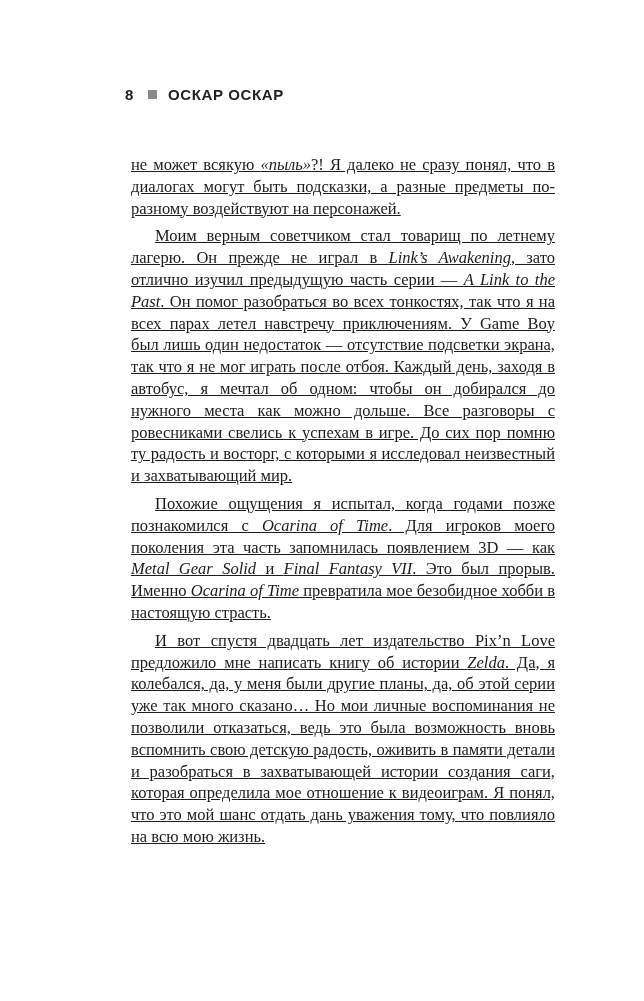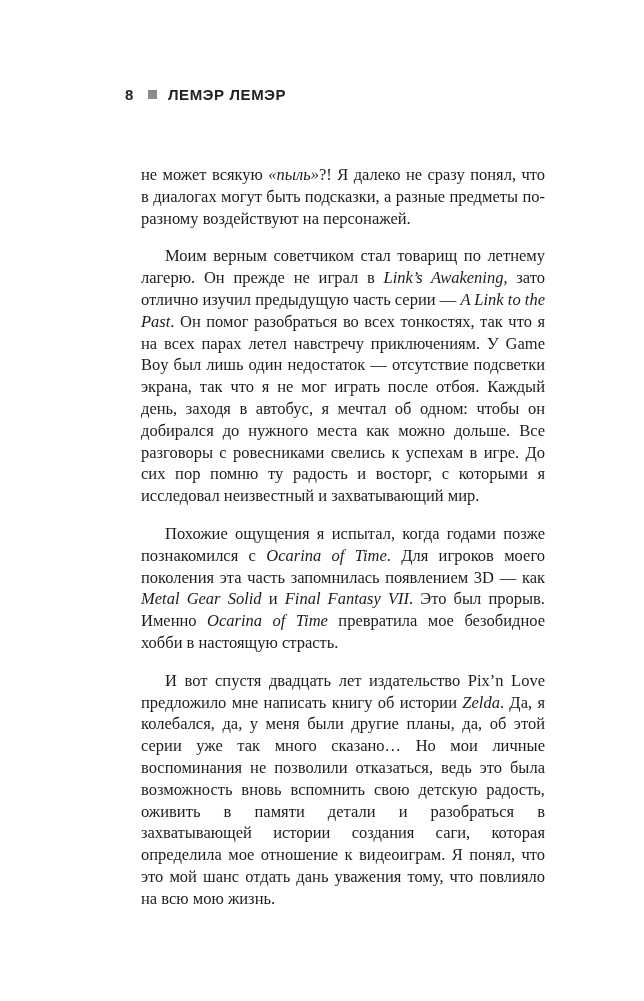--- a/index.html
+++ b/index.html
@@ -49,33 +49,33 @@
     width: 436px;
     font-family: "Liberation Serif", serif;
     font-size: 16.5px;
     line-height: 21.8px;
     text-align: justify;
     hyphens: auto;
     -webkit-hyphens: auto;
     color: #1c1c1c;
   }
 
-  .text-block p { margin: 16px; }
+  .text-block p { margin: 6px; text-decoration: underline; }
   .text-block p.indent { text-indent: 24px; }
   .text-block em { font-style: italic; }
 </style>
 </head>
 <body>
 
 <div class="page">
 
   <header class="running-head">
     <span class="page-num">8</span>
     <span class="square-marker" style="background: rgb(138, 138, 138);"></span>
-    <span class="head-title">ЛЕМЭР ЛЕМЭР</span>
+    <span class="head-title">ОСКАР ОСКАР</span>
   </header>
 
   <main class="text-block" id="paragraphs">
       <p class=""><span>не может всякую </span><em>«пыль»</em><span>?! Я далеко не сразу понял, что в диалогах могут быть подсказки, а разные предметы по-разному воздействуют на персонажей.</span></p>
       <p class="indent"><span>Моим верным советчиком стал товарищ по летнему лагерю. Он прежде не играл в </span><em>Link’s Awakening</em><span>, зато отлично изучил предыдущую часть серии — </span><em>A Link to the Past</em><span>. Он помог разобраться во всех тонкостях, так что я на всех парах летел навстречу приключениям. У Game Boy был лишь один недостаток — отсутствие подсветки экрана, так что я не мог играть после отбоя. Каждый день, заходя в автобус, я мечтал об одном: чтобы он добирался до нужного места как можно дольше. Все разговоры с ровесниками свелись к успехам в игре. До сих пор помню ту радость и восторг, с которыми я исследовал неизвестный и захватывающий мир.</span></p>
       <p class="indent"><span>Похожие ощущения я испытал, когда годами позже познакомился с </span><em>Ocarina of Time</em><span>. Для игроков моего поколения эта часть запомнилась появлением 3D — как </span><em>Metal Gear Solid</em><span> и </span><em>Final Fantasy VII</em><span>. Это был прорыв. Именно </span><em>Ocarina of Time</em><span> превратила мое безобидное хобби в настоящую страсть.</span></p>
       <p class="indent"><span>И вот спустя двадцать лет издательство Pix’n Love предложило мне написать книгу об истории </span><em>Zelda</em><span>. Да, я колебался, да, у меня были другие планы, да, об этой серии уже так много сказано… Но мои личные воспоминания не позволили отказаться, ведь это была возможность вновь вспомнить свою детскую радость, оживить в памяти детали и разобраться в захватывающей истории создания саги, которая определила мое отношение к видеоиграм. Я понял, что это мой шанс отдать дань уважения тому, что повлияло на всю мою жизнь.</span></p>
     </main>
 
 </div>

